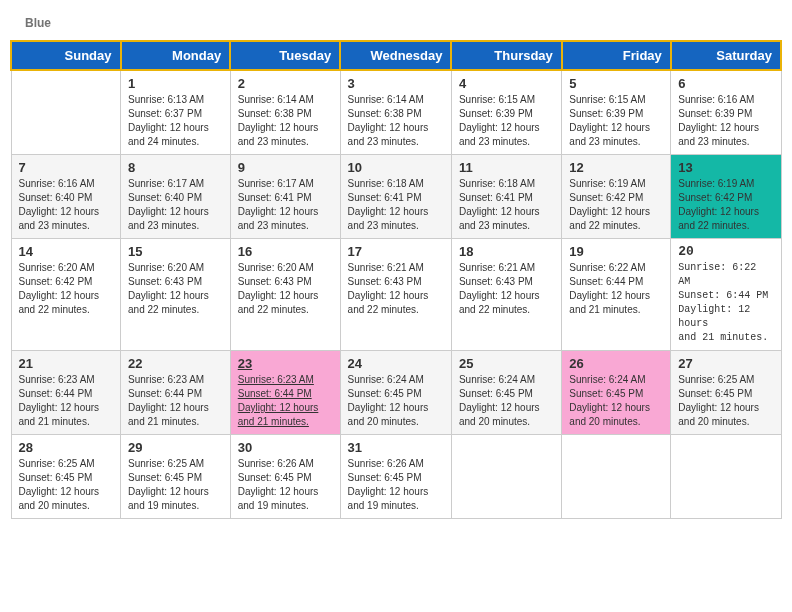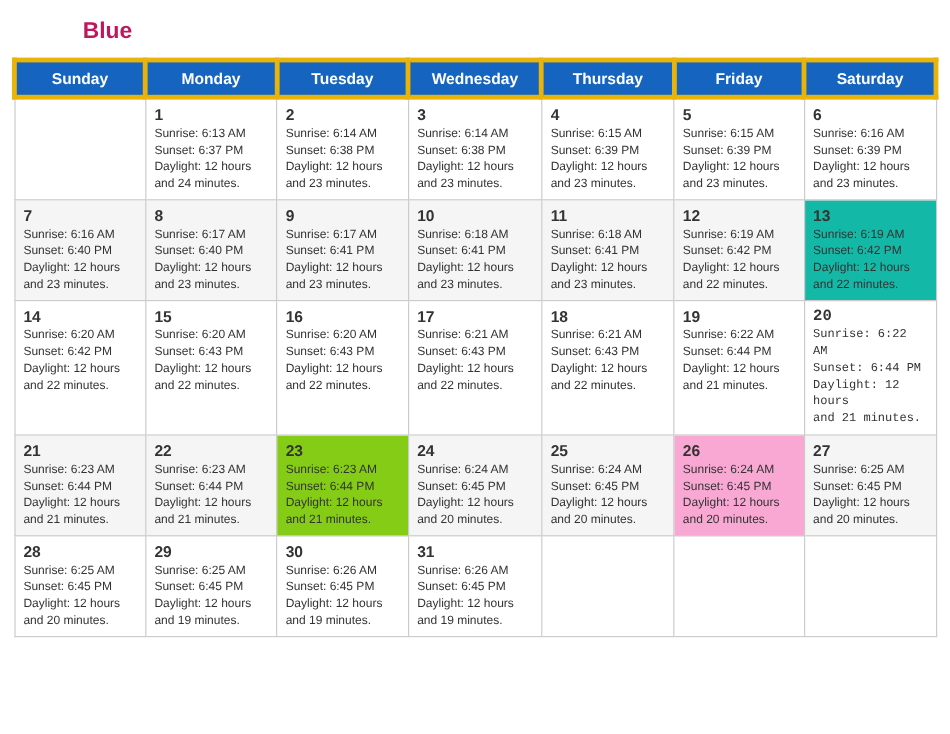--- a/index.html
+++ b/index.html
@@ -34,24 +34,24 @@
       color: #555;
     }
     .calendar {
       width: 100%;
       border-collapse: collapse;
       margin-top: 5px;
     }
     .calendar th {
       background-color: #1565c0;
       color: #fff;
-      text-align: center;
+      text-align: right;
       padding: 6px 8px;
       font-size: 13px;
-      border: 4px solid #eab308;
+      border: 2px solid #eab308;
     }
     .calendar td {
       vertical-align: top;
       border: 1px solid #ccc;
       padding: 5px 7px;
       width: 113px;
       min-height: 80px;
       font-size: 10.5px;
       color: #333;
     }
@@ -72,21 +72,21 @@
     tr:nth-child(even) td { background: #f5f5f5; }
     tr:nth-child(odd) td { background: #fff; }
     .calendar thead tr th { background: #1565c0; }
   </style>
 </head>
 <body>
 
 <div class="header">
   <div class="logo">
     <div>
-      <div style="font-size:19px;font-weight:bold;color:#be185d;margin-top:-4px;margin-left:44px;">Blue</div>
+      <div style="font-size:12px;font-weight:bold;color:#737373;margin-top:-4px;">Blue</div>
     </div>
   </div>
   <div class="title-block">
     <div class="month-year"></div>
     <div class="location"></div>
   </div>
 </div>
 
 <table class="calendar">
   <thead>
@@ -256,21 +256,21 @@
 Daylight: 12 hours
 and 21 minutes.</div>
         </td>
         <td style="background: rgb(245, 245, 245);">
           <span class="day-number">22</span>
           <div class="day-info" style="white-space: pre-line;">Sunrise: 6:23 AM
 Sunset: 6:44 PM
 Daylight: 12 hours
 and 21 minutes.</div>
         </td>
-        <td style="background: #84cc16;">
+        <td style="background: #f9a8d4; text-decoration: underline;">
           <span class="day-number">23</span>
           <div class="day-info" style="white-space: pre-line;">Sunrise: 6:23 AM
 Sunset: 6:44 PM
 Daylight: 12 hours
 and 21 minutes.</div>
         </td>
         <td style="background: rgb(245, 245, 245);">
           <span class="day-number">24</span>
           <div class="day-info" style="white-space: pre-line;">Sunrise: 6:24 AM
 Sunset: 6:45 PM

